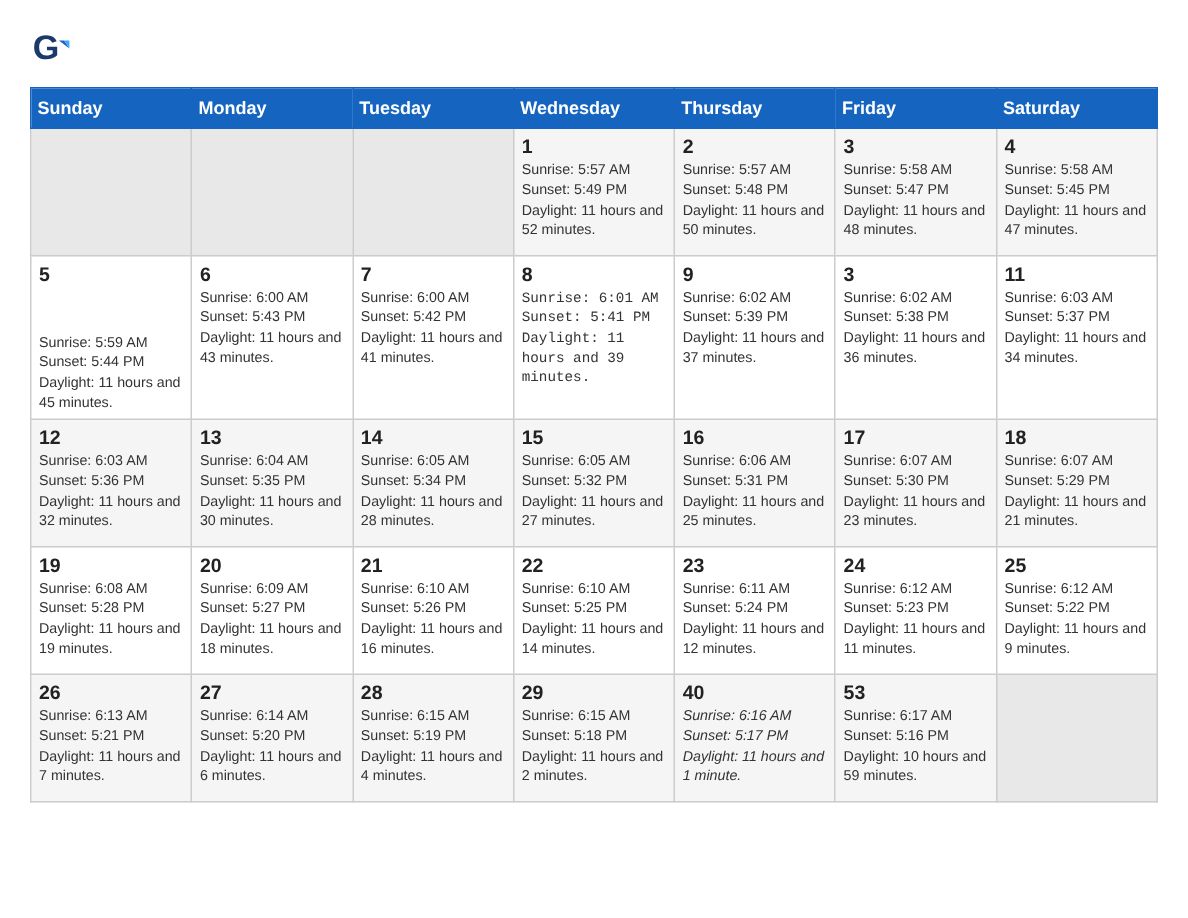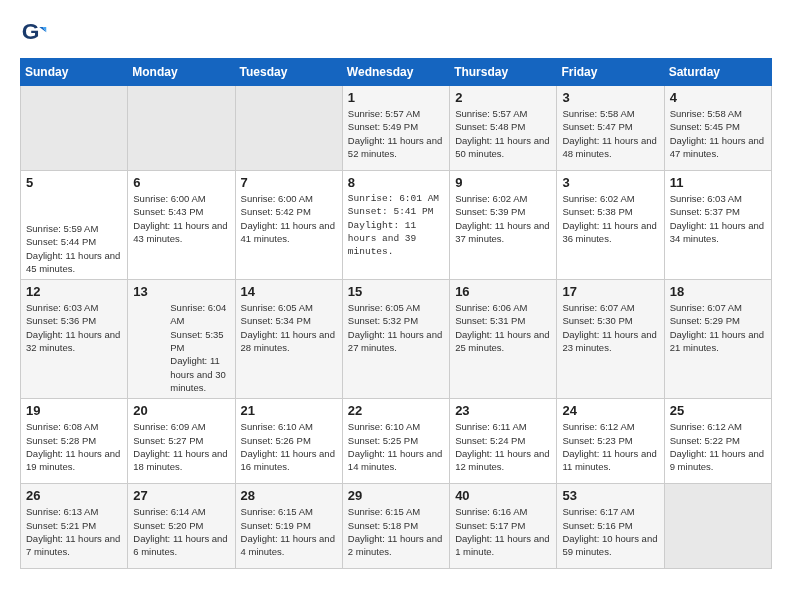--- a/index.html
+++ b/index.html
@@ -203,21 +203,21 @@
         </tr>
         <tr>
           <td>
             <span class="day-number">12</span>
             <div class="day-info" style="white-space: pre-line;">Sunrise: 6:03 AM
 Sunset: 5:36 PM
 Daylight: 11 hours and 32 minutes.</div>
           </td>
           <td>
             <span class="day-number">13</span>
-            <div class="day-info" style="white-space: pre-line; margin-left: 37px;">Sunrise: 6:04 AM
+            <div class="day-info" style="white-space: pre-line;">Sunrise: 6:04 AM
 Sunset: 5:35 PM
 Daylight: 11 hours and 30 minutes.</div>
           </td>
           <td>
             <span class="day-number">14</span>
             <div class="day-info" style="white-space: pre-line;">Sunrise: 6:05 AM
 Sunset: 5:34 PM
 Daylight: 11 hours and 28 minutes.</div>
           </td>
           <td>
@@ -309,21 +309,21 @@
 Daylight: 11 hours and 4 minutes.</div>
           </td>
           <td>
             <span class="day-number">29</span>
             <div class="day-info" style="white-space: pre-line;">Sunrise: 6:15 AM
 Sunset: 5:18 PM
 Daylight: 11 hours and 2 minutes.</div>
           </td>
           <td>
             <span class="day-number">40</span>
-            <div class="day-info" style="white-space: pre-line;">Sunrise: 6:16 AM
+            <div class="day-info" style="white-space: pre-line; font-style: italic;">Sunrise: 6:16 AM
 Sunset: 5:17 PM
 Daylight: 11 hours and 1 minute.</div>
           </td>
           <td>
             <span class="day-number">53</span>
             <div class="day-info" style="white-space: pre-line;">Sunrise: 6:17 AM
 Sunset: 5:16 PM
 Daylight: 10 hours and 59 minutes.</div>
           </td>
           <td class="empty-cell"></td>

